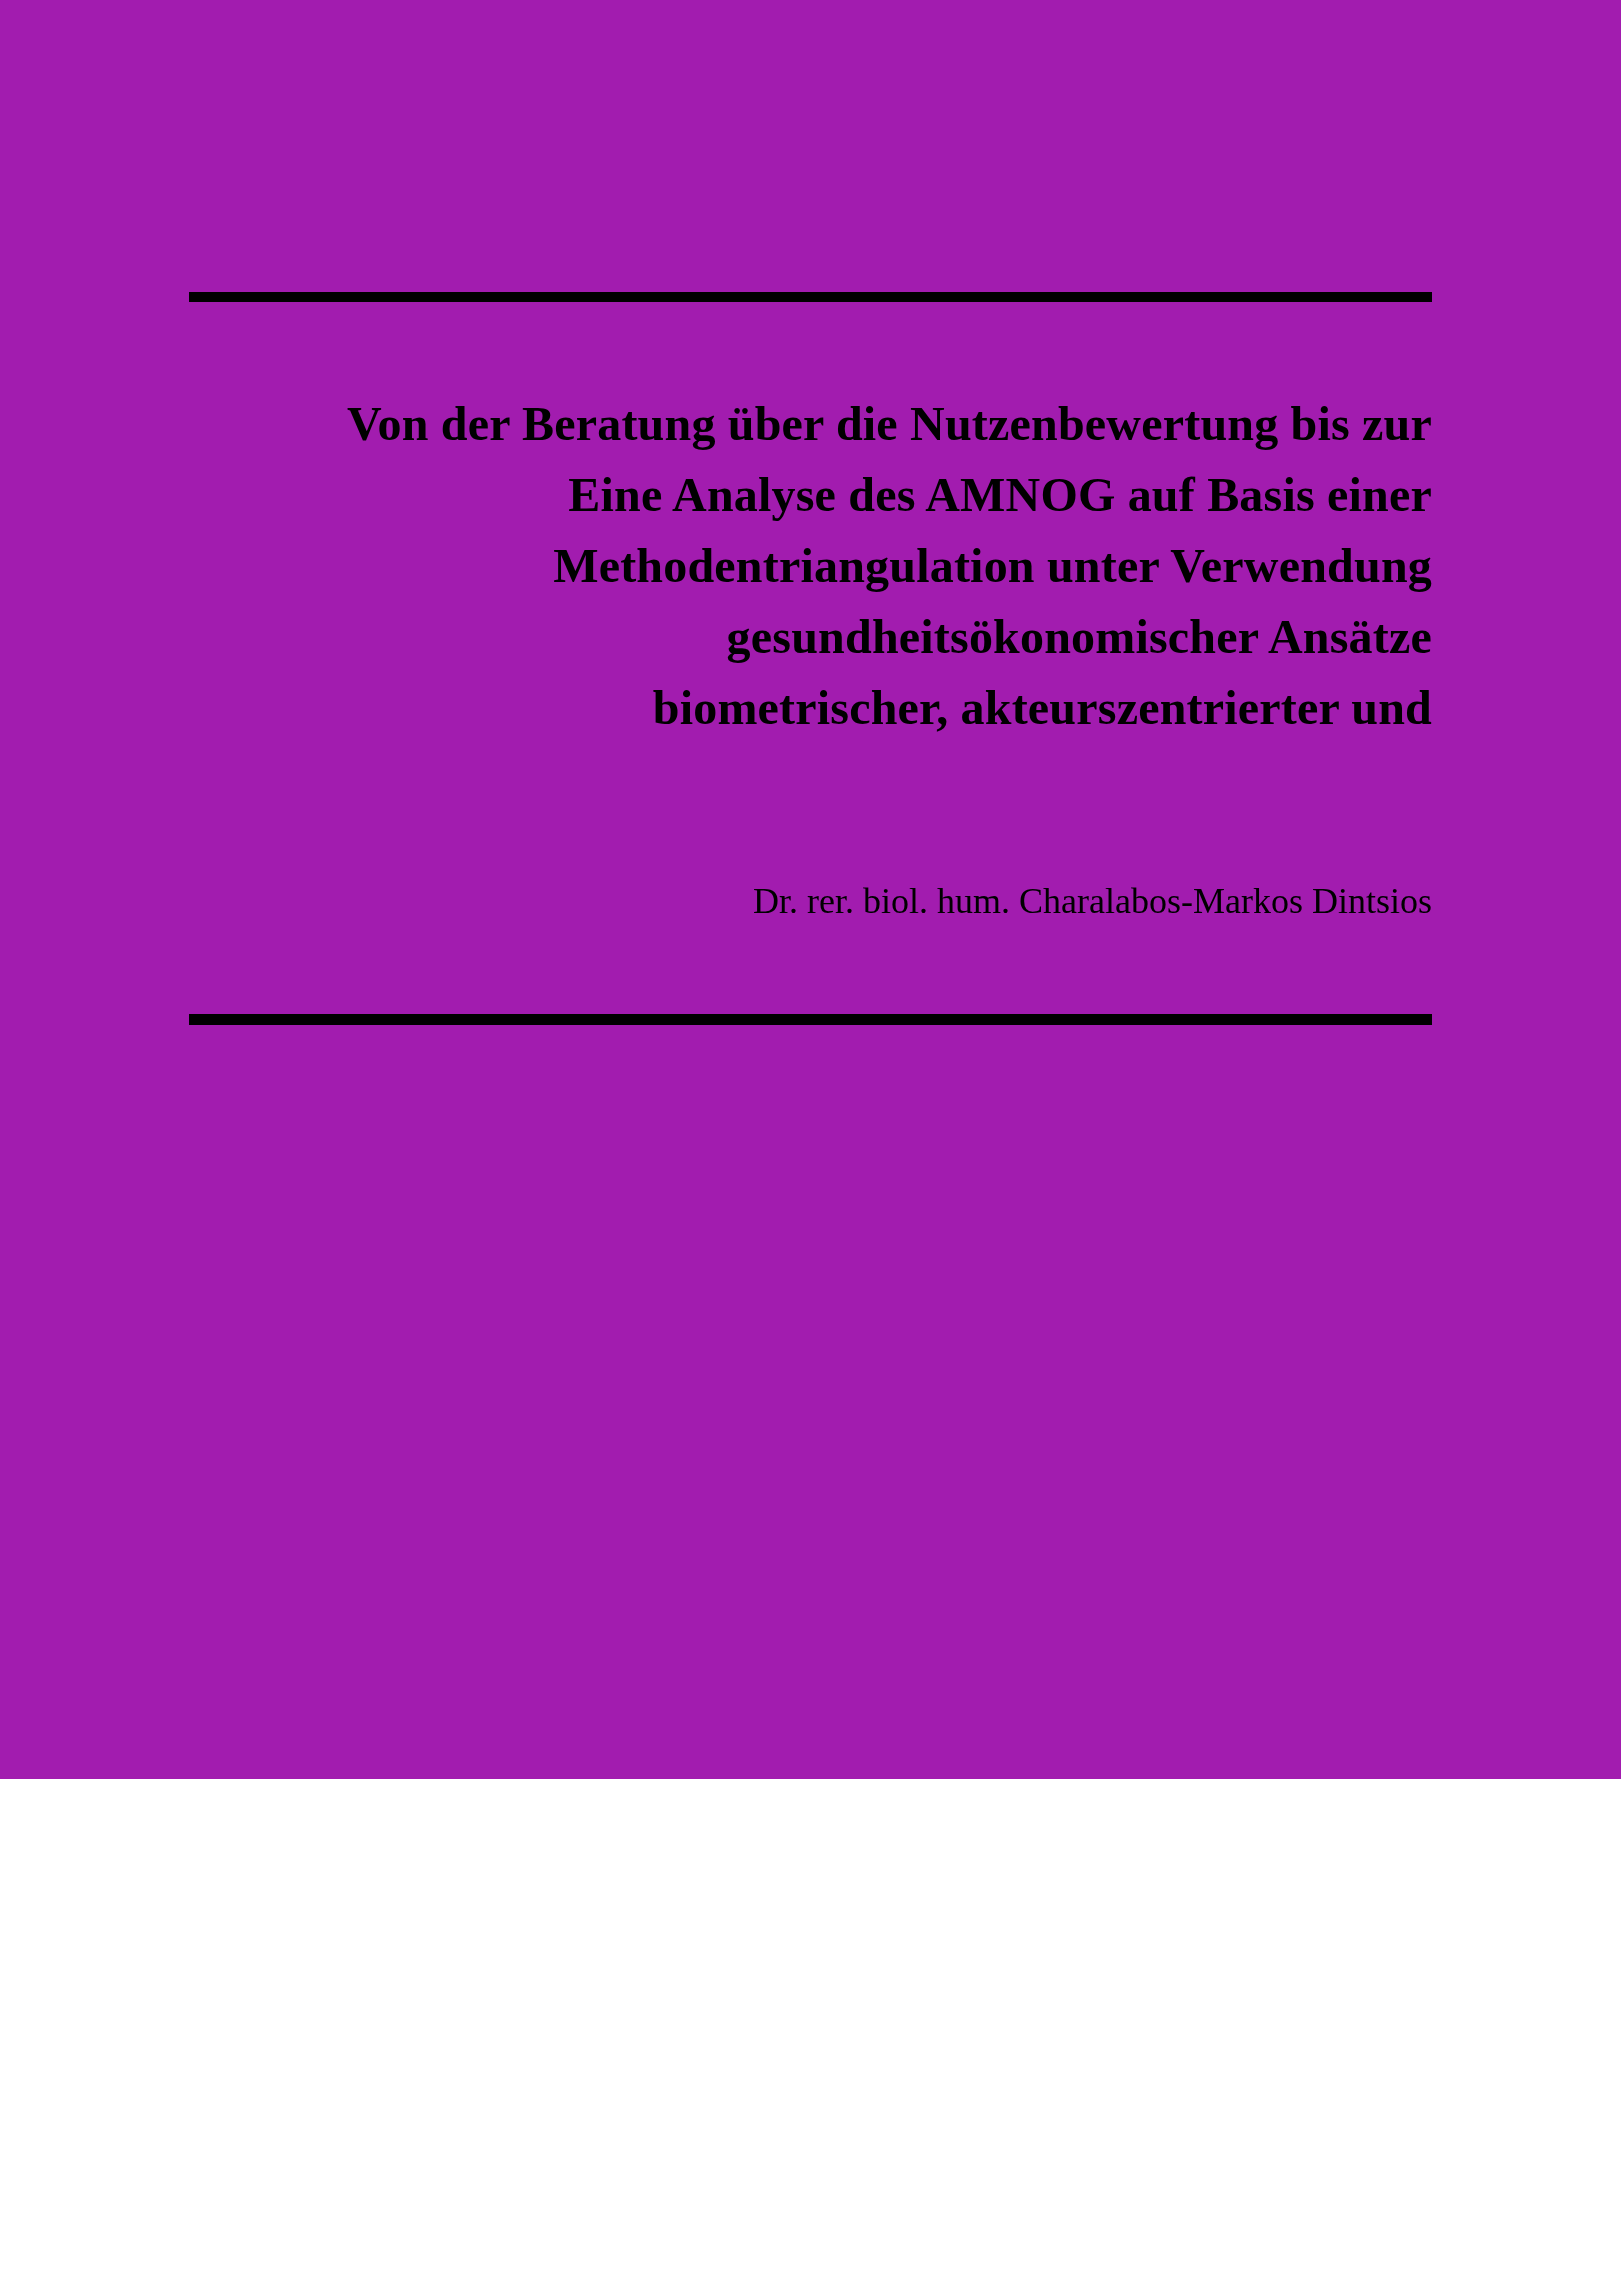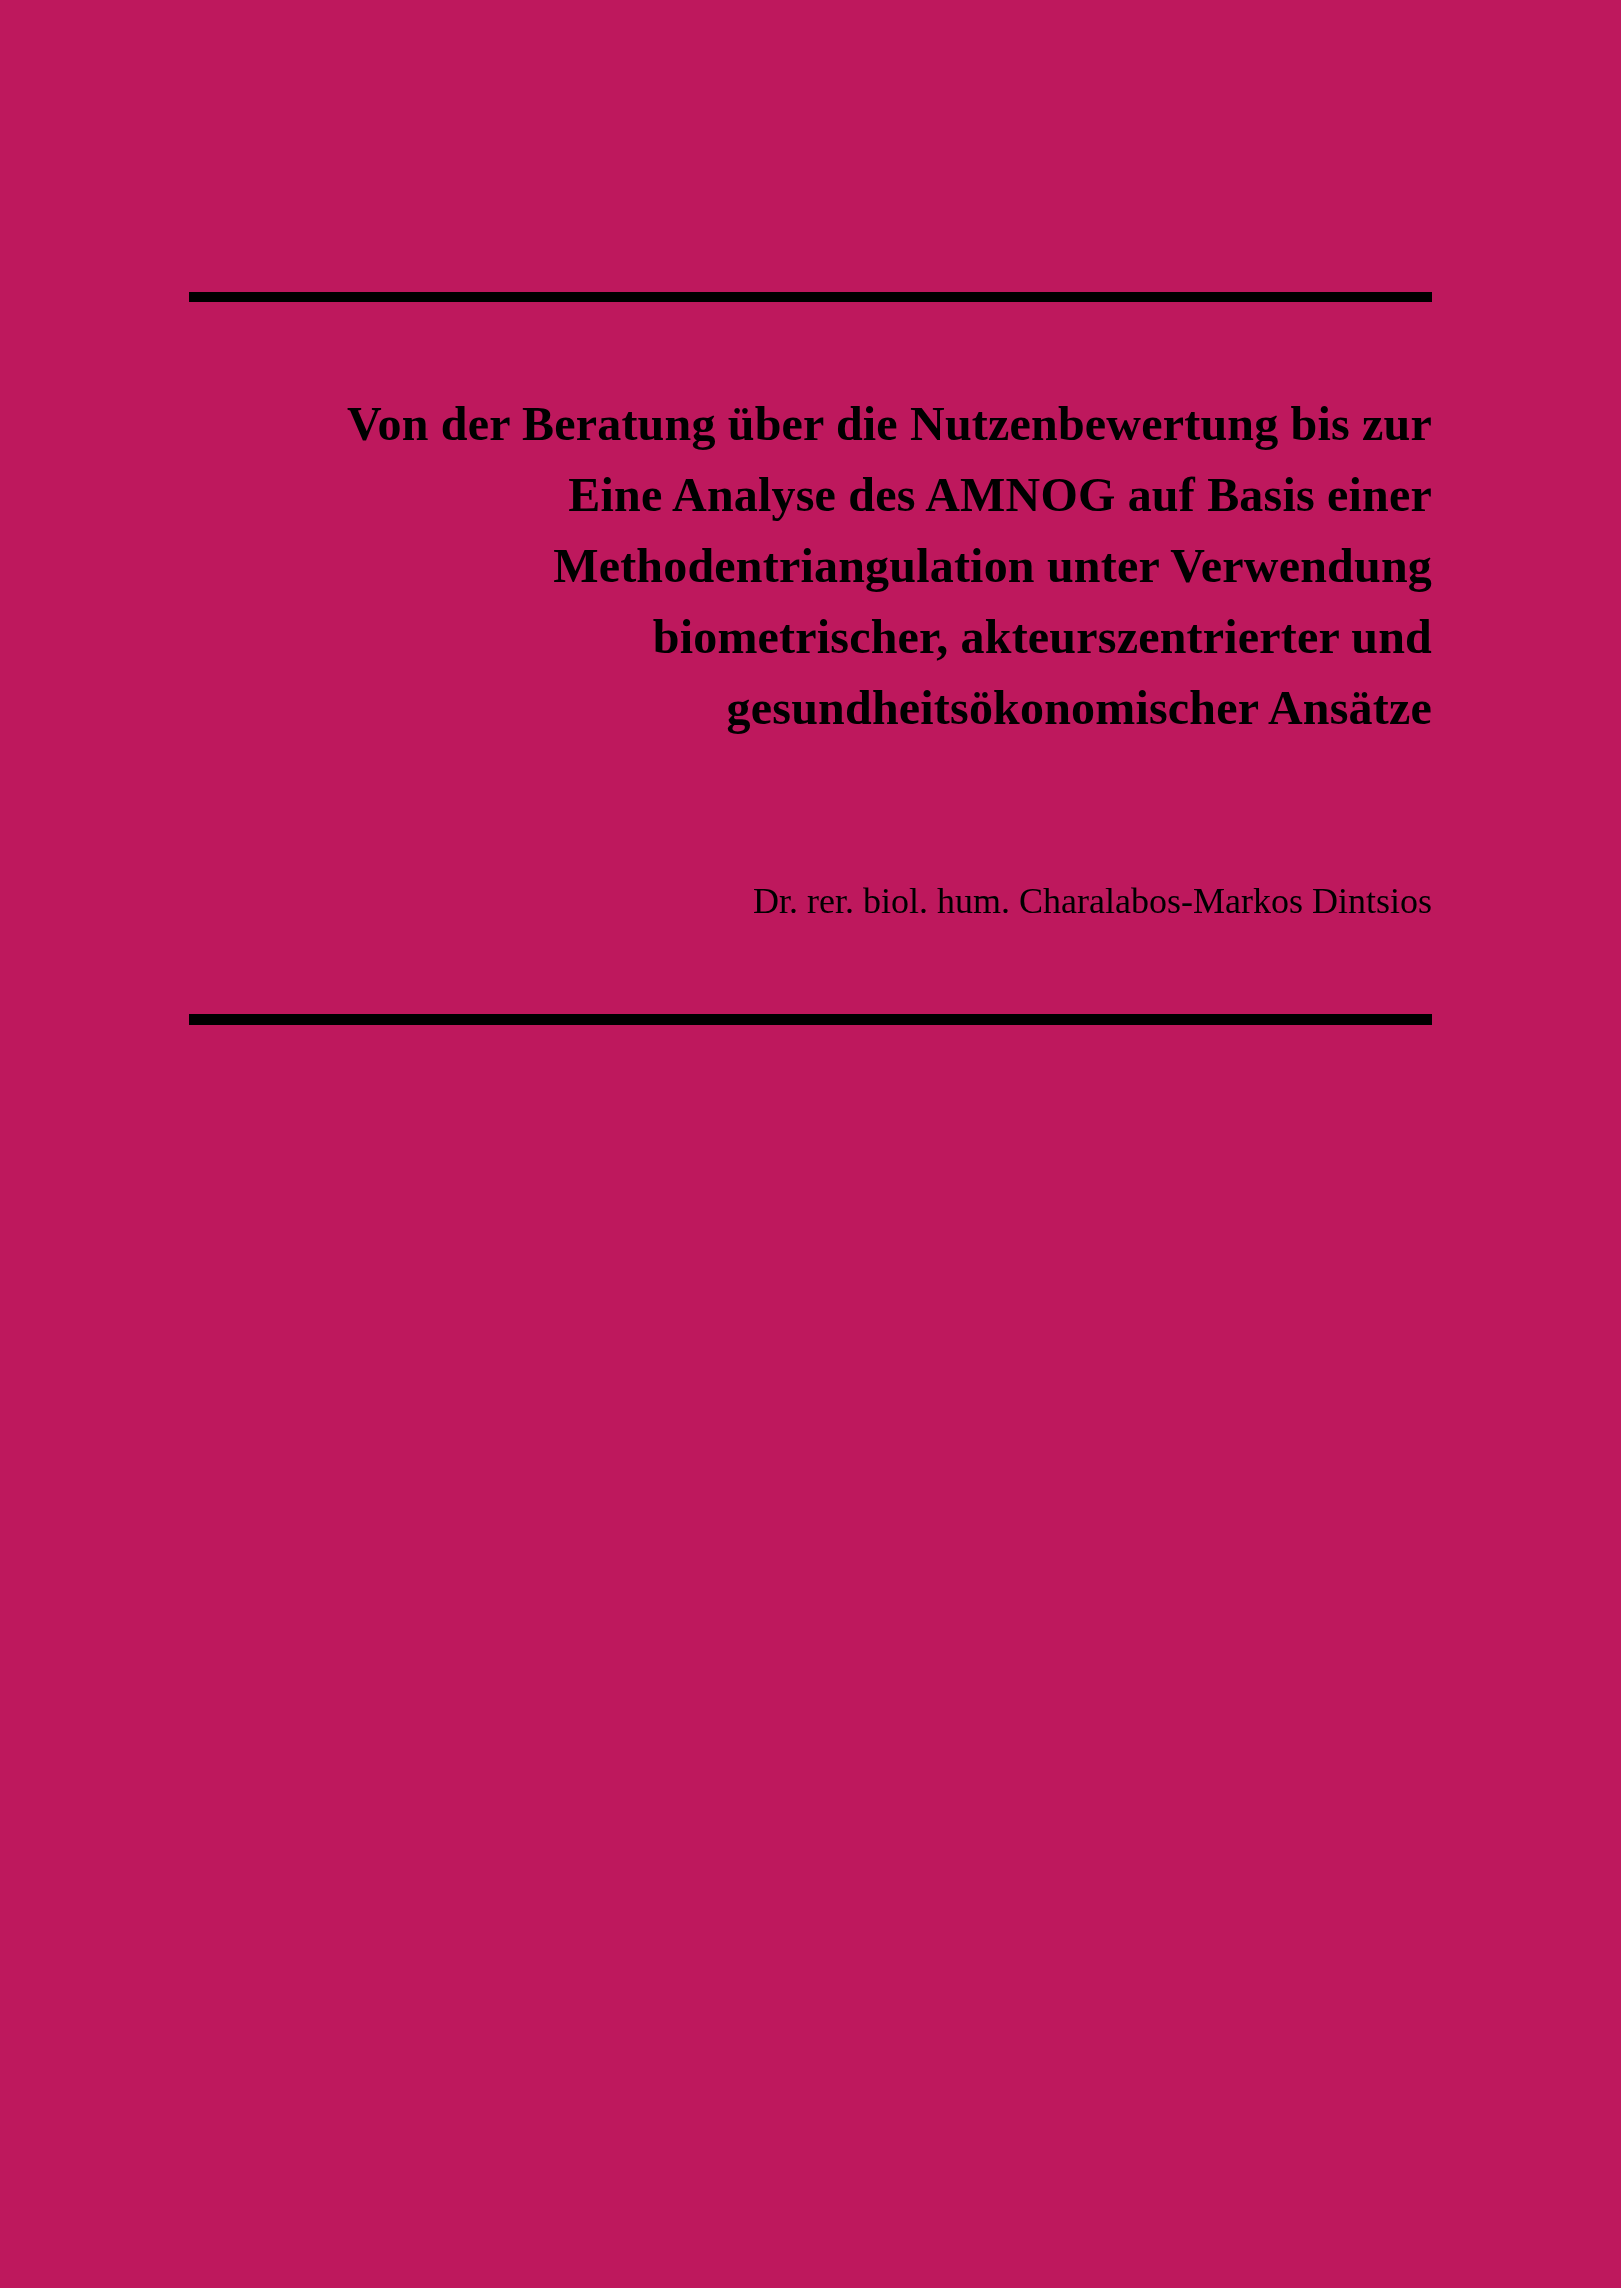--- a/index.html
+++ b/index.html
@@ -3,22 +3,22 @@
 <meta charset="utf-8">
 <style>
   html, body {
     margin: 0;
     padding: 0;
     background: #ffffff;
   }
   .page {
     position: relative;
     width: 1621px;
-    height: 2288px;
-    background: #be185d;
+    height: 1779px;
+    background: #a21caf;
     overflow: hidden;
     font-family: "Liberation Serif", "DejaVu Serif", serif;
     color: #000000;
   }
   .rule {
     position: absolute;
     left: 189px;
     width: 1243px;
     background: #000000;
   }
@@ -71,22 +71,22 @@
 <body>
 
 <div class="page">
 
   <div class="rule rule-top"></div>
 
   <h1 class="title-block" style="margin:0;">
     <span class="title-line">Von der Beratung über die Nutzenbewertung bis zur</span>
     <span class="title-line">Eine Analyse des AMNOG auf Basis einer</span>
     <span class="title-line">Methodentriangulation unter Verwendung</span>
+    <span class="title-line">gesundheitsökonomischer Ansätze</span>
     <span class="title-line">biometrischer, akteurszentrierter und</span>
-    <span class="title-line">gesundheitsökonomischer Ansätze</span>
   </h1>
 
   <div class="author-line">Dr. rer. biol. hum. Charalabos-Markos Dintsios</div>
 
   <div class="rule rule-mid"></div>
 
 
 </div>
 
 

